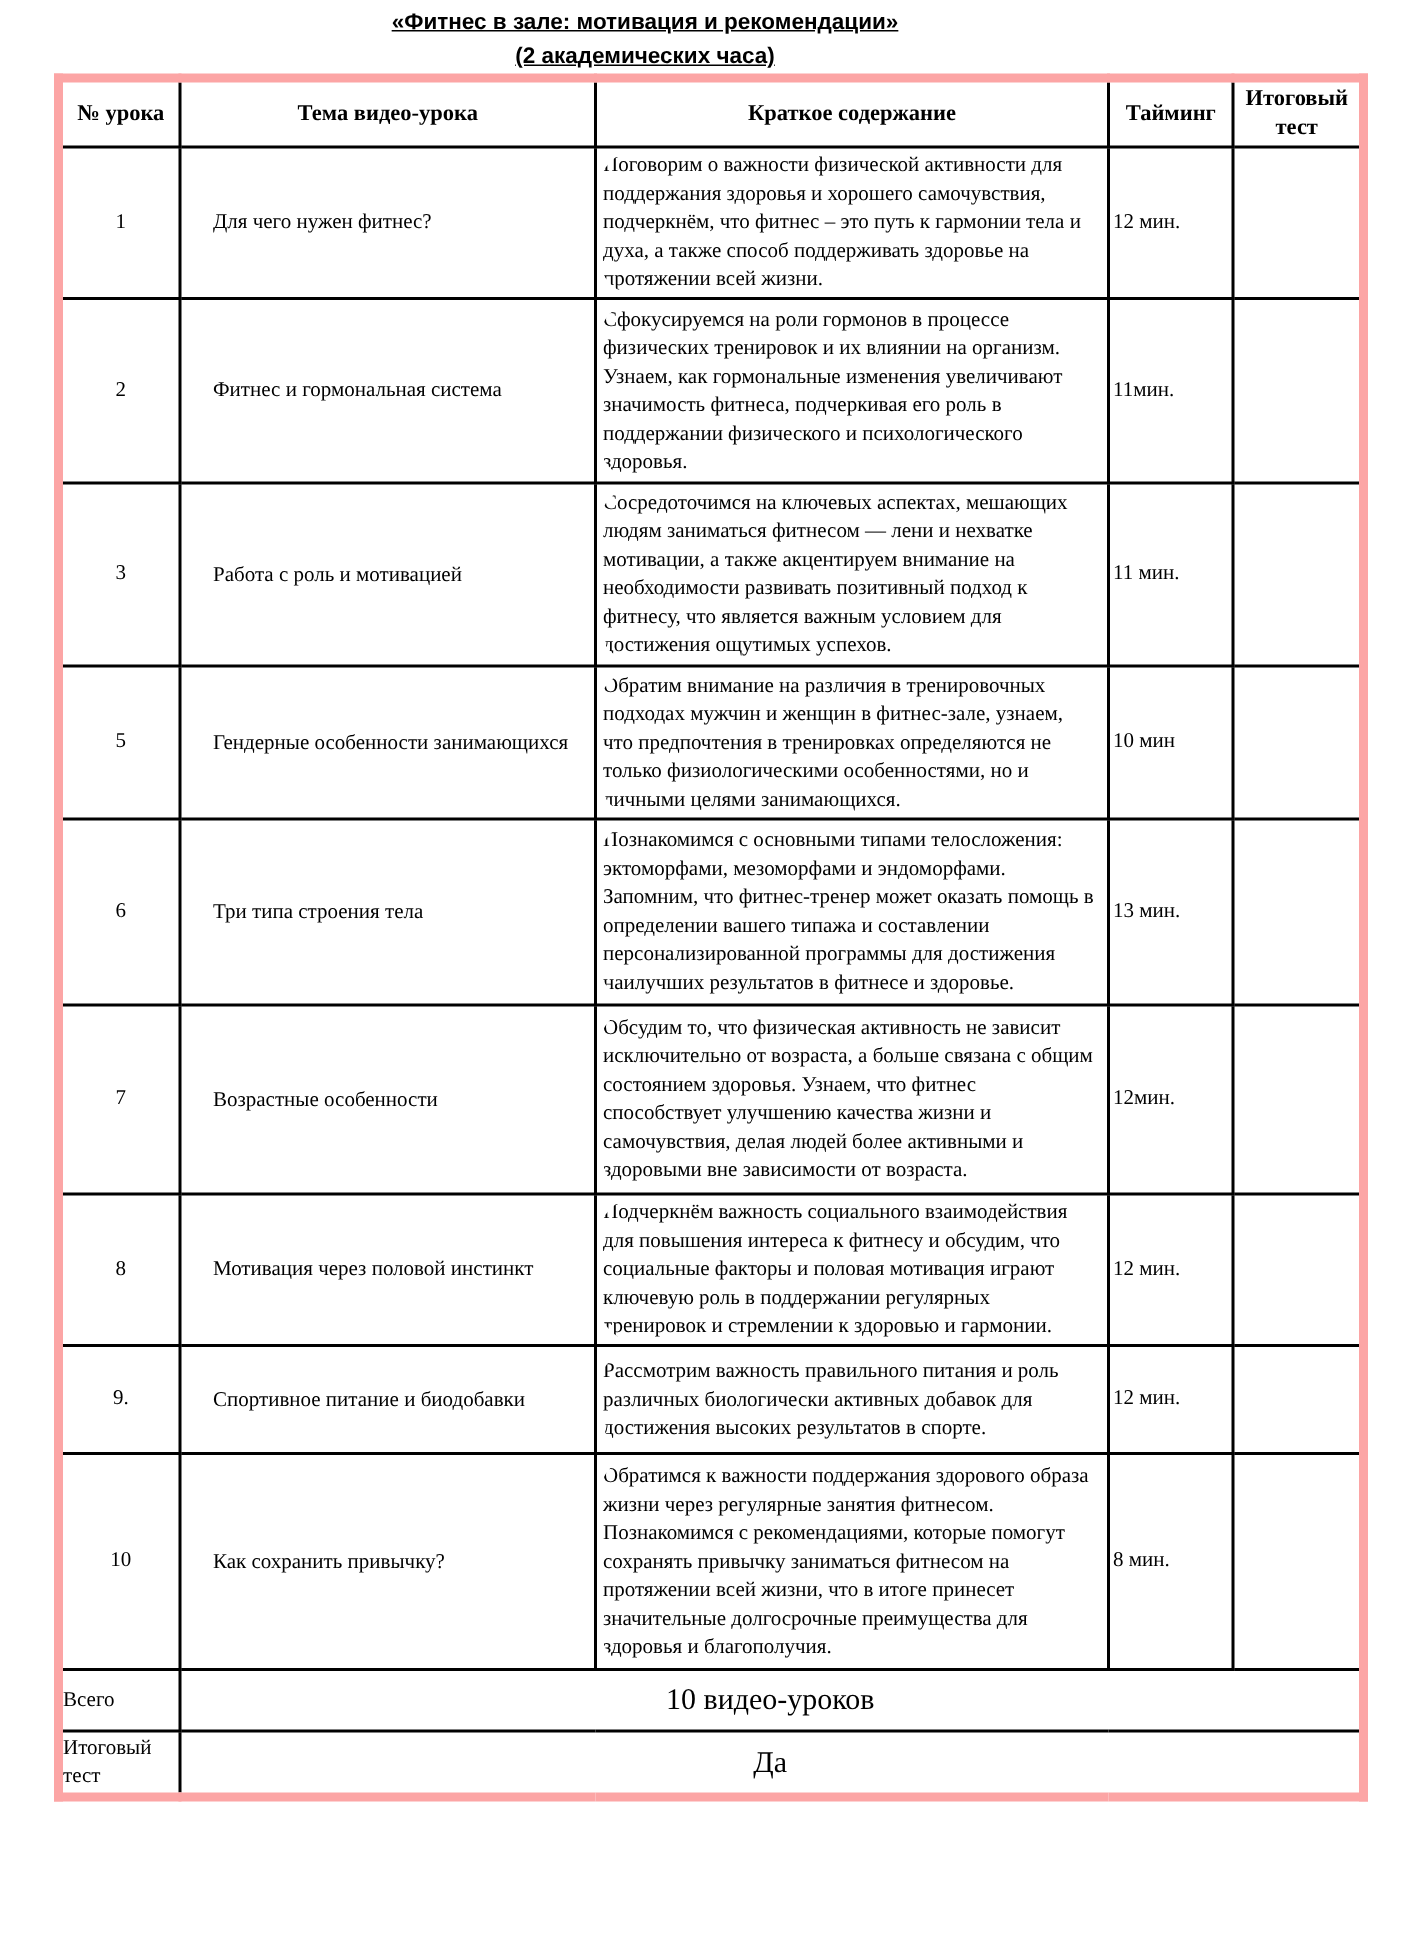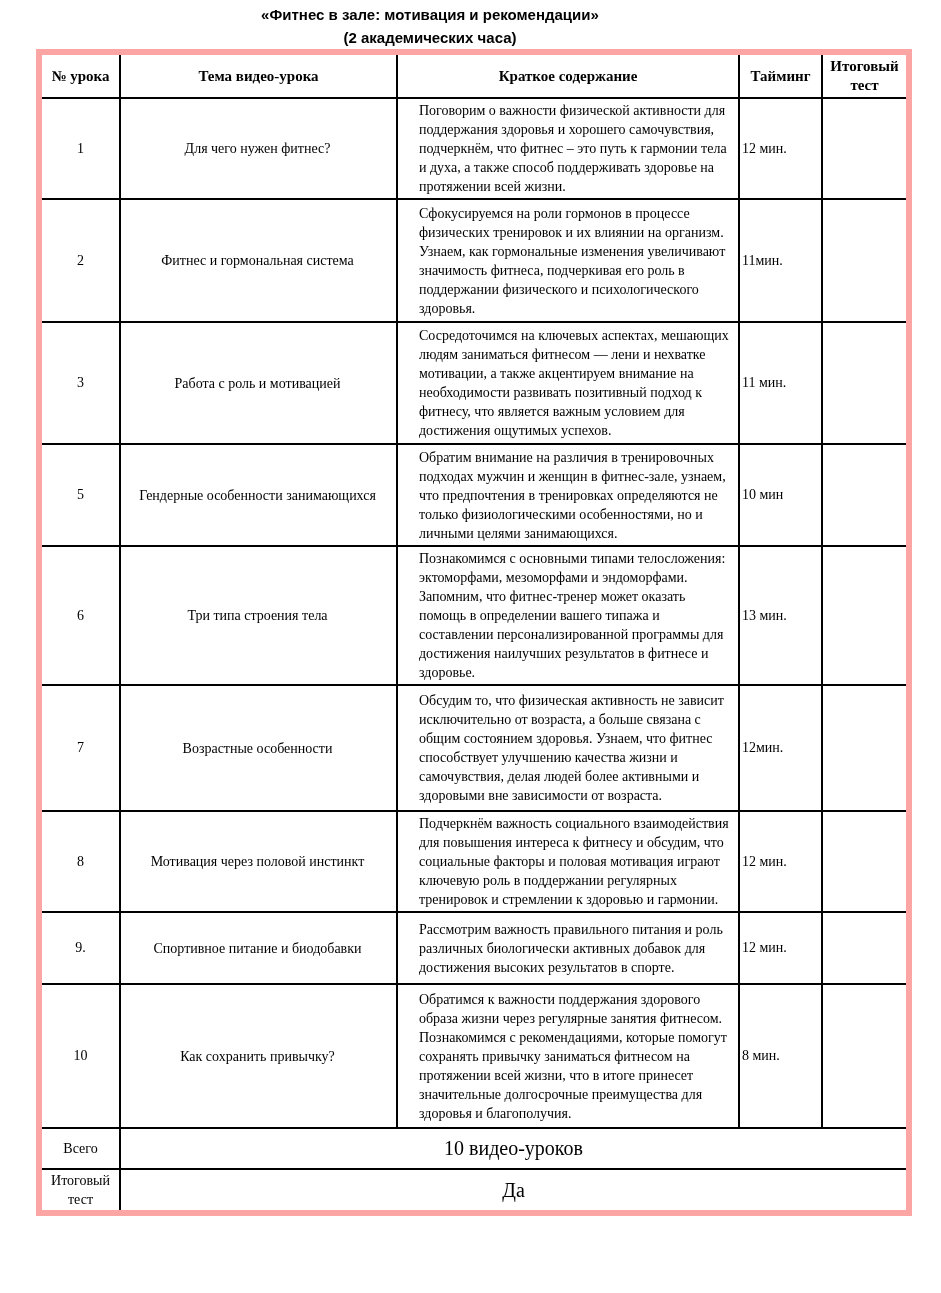--- a/index.html
+++ b/index.html
@@ -15,21 +15,21 @@
   }
   .heading {
     width: 788px;
     margin-left: 36px;
     padding-top: 4px;
     text-align: center;
     font-family: "Liberation Sans", "DejaVu Sans", sans-serif;
     font-size: 15px;
     line-height: 22.5px;
   }
-  .heading .bold { font-weight: bold; }
+  .heading .bold { font-weight: bold; text-decoration: underline; }
 
   table.course {
     width: 870px;
     margin-left: 36px;
     margin-top: 0;
     border-collapse: collapse;
     table-layout: fixed;
     border: 6px solid #fca5a5;
   }
   table.course th, table.course td {
@@ -43,39 +43,40 @@
     text-align: center;
     line-height: 19px;
     padding: 2px 3px;
   }
   td.num {
     text-align: center;
     font-size: 14px;
     padding: 2px;
   }
   td.topic {
-    text-align: center;
+    text-align: left;
     font-size: 14px;
     line-height: 19px;
-    padding: 2px 4px 2px 2px;
+    padding: 2px 4px 2px 21px;
   }
   td.summary {
     text-align: left;
     font-size: 14px;
     line-height: 19px;
-    padding: 2px 8px 2px 21px;
+    padding: 2px 8px 2px 4px;
+    border-radius: 29px;
   }
   td.timing {
     text-align: left;
     font-size: 14px;
     padding: 2px;
   }
   td.test { padding: 2px; }
   td.footer-label {
-    text-align: center;
+    text-align: left;
     font-size: 14px;
     line-height: 19px;
     padding: 0;
   }
   td.footer-value {
     text-align: center;
     font-size: 20px;
     padding: 2px;
   }
 </style>

